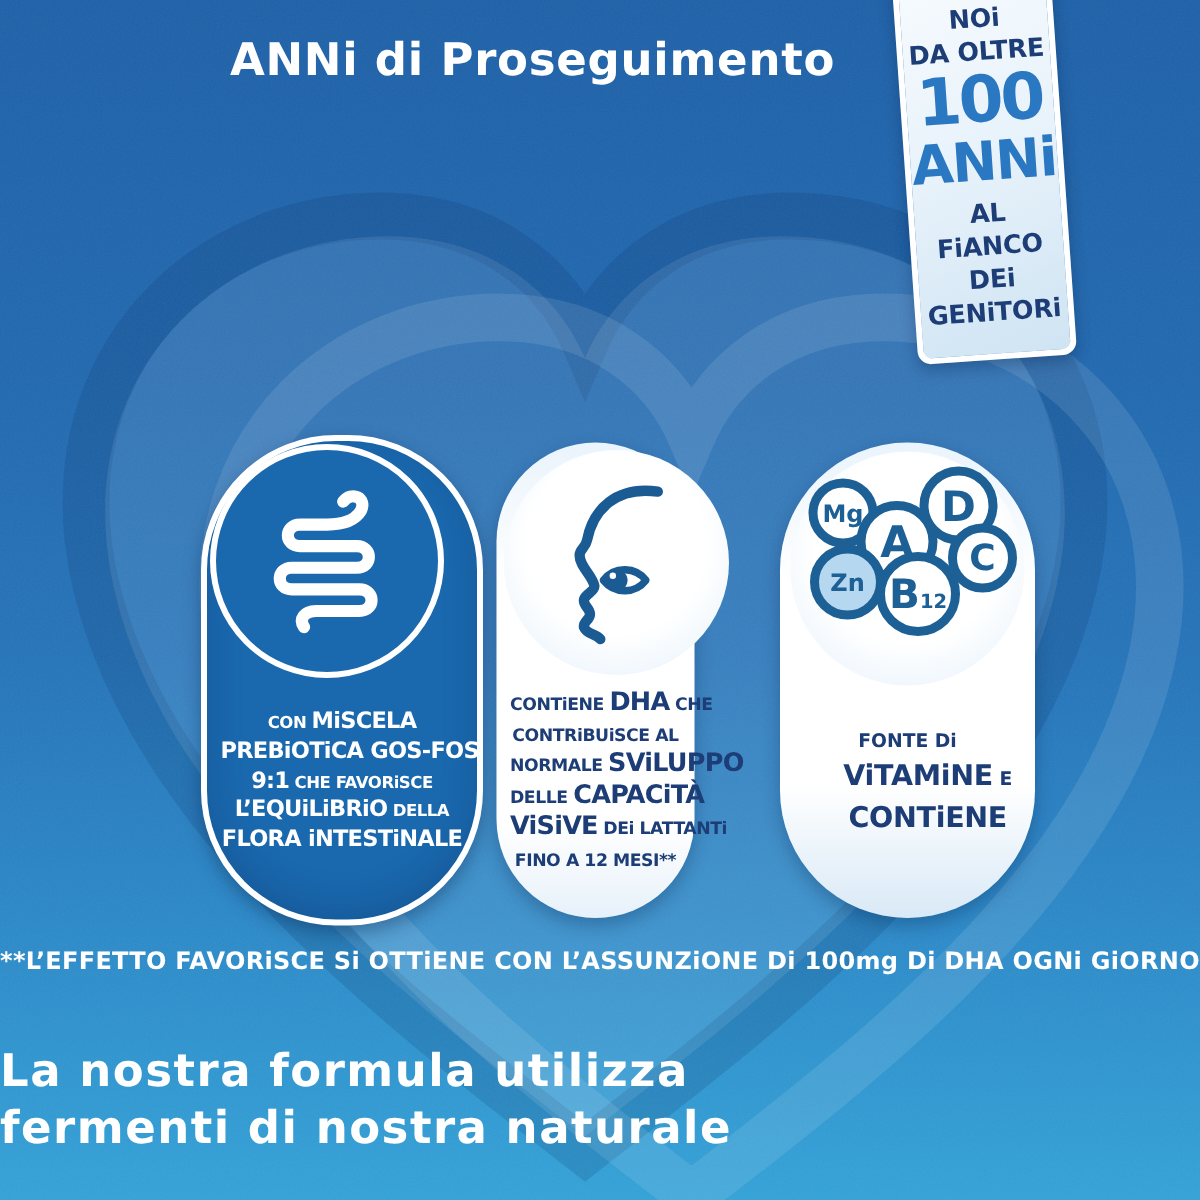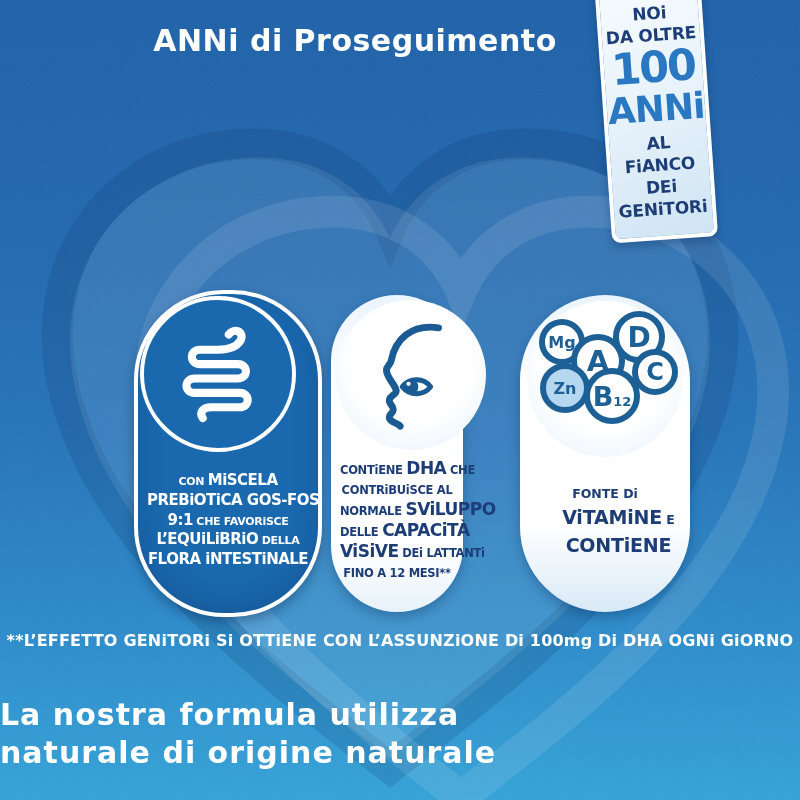--- a/index.html
+++ b/index.html
@@ -201,20 +201,20 @@
           <span class="vsub">12</span>
         </div>
     </div>
     <div class="p-text">
       <div class="pl"><span class="sm">FONTE Di</span></div>
       <div class="pl"><span class="lg">ViTAMiNE</span><span class="sm"> E</span></div>
       <div class="pl"><span class="lg">CONTiENE</span></div>
     </div>
   </div>
 
-  <div class="footnote">**L’EFFETTO GENiTORi Si OTTiENE CON L’ASSUNZiONE Di 100mg Di DHA OGNi GiORNO</div>
+  <div class="footnote">**L’EFFETTO FAVORiSCE Si OTTiENE CON L’ASSUNZiONE Di 100mg Di DHA OGNi GiORNO</div>
 
   <div class="bottom">
     <div>La nostra formula utilizza</div>
-    <div>naturale di origine naturale</div>
+    <div>fermenti di nostra naturale</div>
   </div>
 
 </div>
 
 </body></html>

